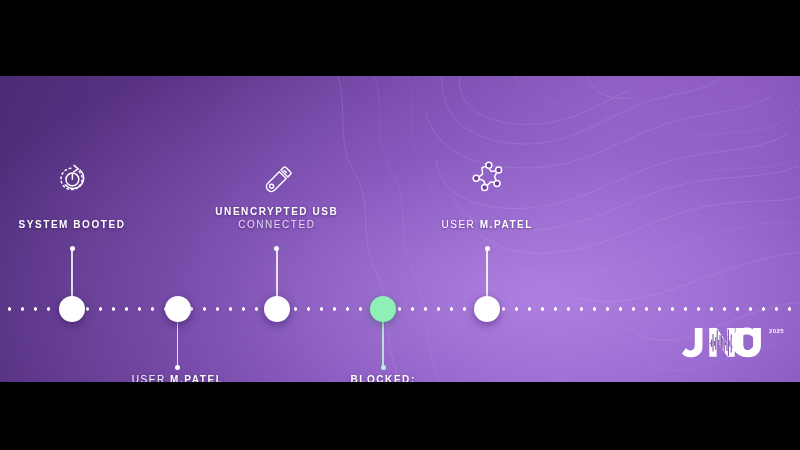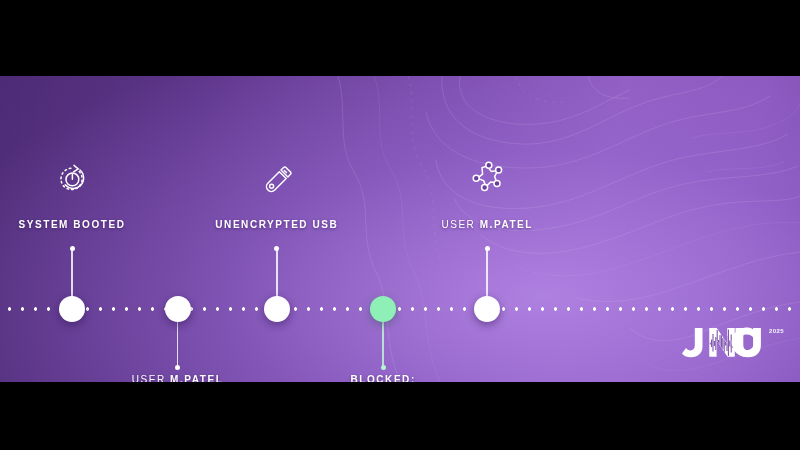--- a/index.html
+++ b/index.html
@@ -185,20 +185,21 @@
           <g fill="none" stroke="#ffffff" stroke-width="1.45" stroke-linejoin="round" stroke-linecap="round">
             <path d="M7.6,21.4 a4.9,4.9 0 0 0 6.9,6.9 L26.2,16.6 L19.3,9.7 Z"></path>
             <path d="M21.0,8.0 L23.6,5.4 a1.6,1.6 0 0 1 2.3,0 L30.5,10.0 a1.6,1.6 0 0 1 0,2.3 L27.9,14.9 Z"></path>
             <path d="M24.3,8.4 L26.5,10.6"></path>
             <circle cx="11.6" cy="24.3" r="2.0"></circle>
           </g>
         </svg>
       </div>
       <div class="label">
         <span class="line bold">UNENCRYPTED USB</span>
+        <span class="line soft">CONNECTED</span>
       </div>
       <div class="stem"></div>
       <div class="tip"></div>
       <div class="node"></div>
     </div>
 
     <div class="event down green" style="left:47.9%;">
       <div class="stem"></div>
       <div class="tip"></div>
       <div class="node"></div>

